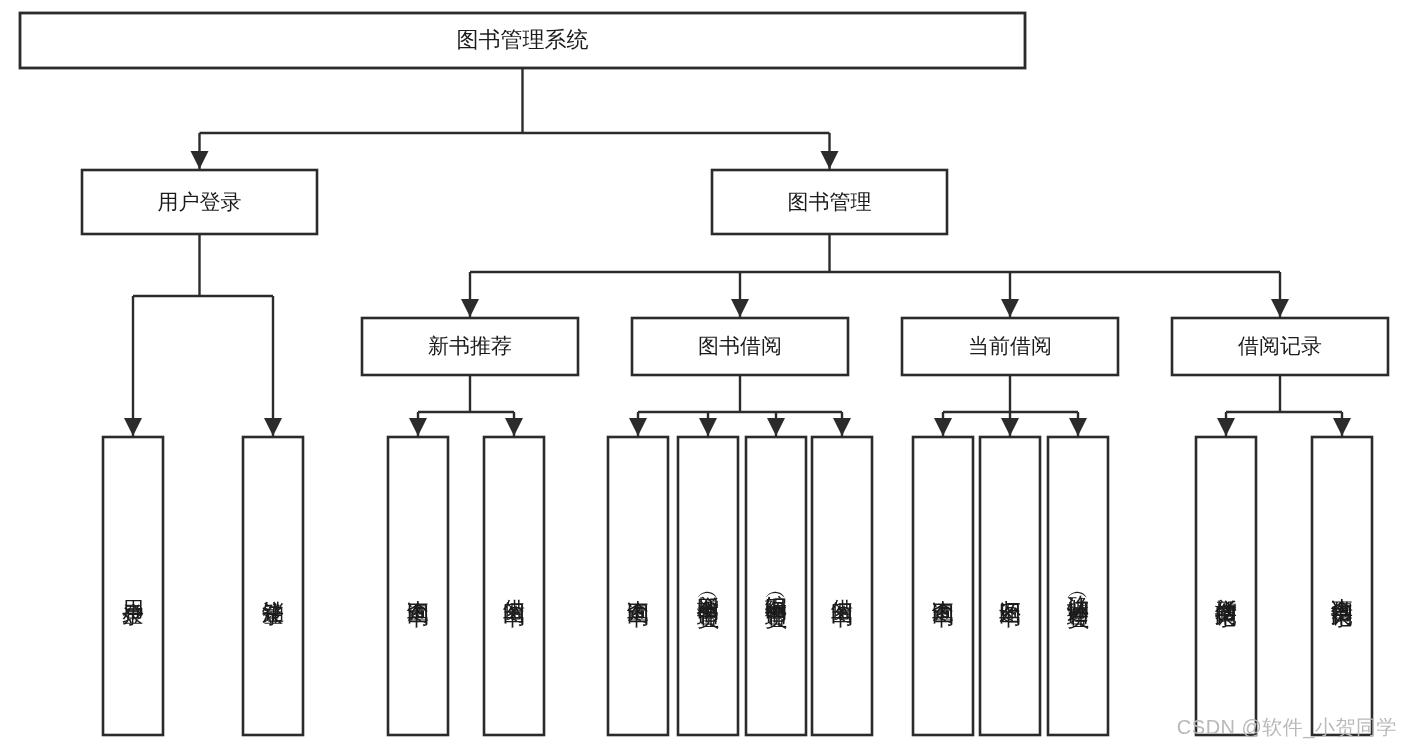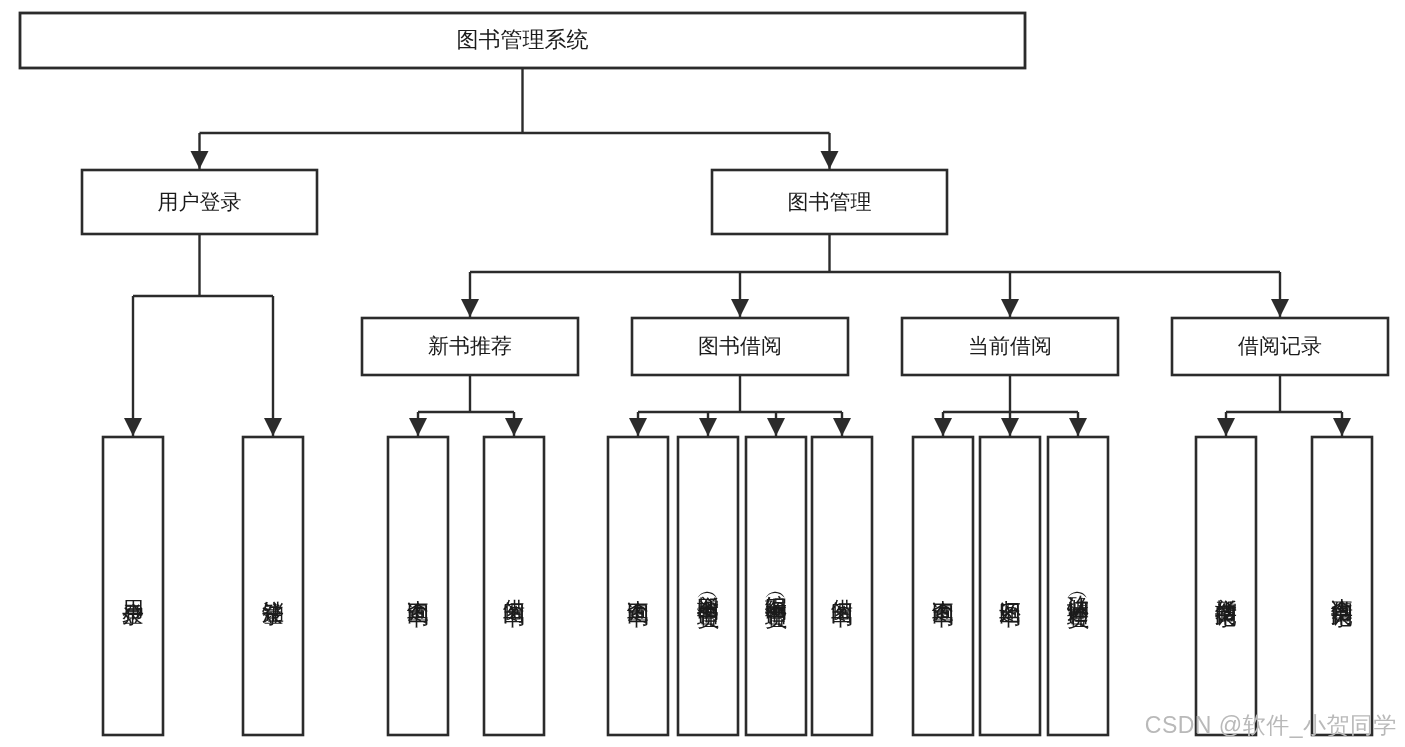--- a/index.html
+++ b/index.html
@@ -70,21 +70,21 @@
     line-height: 1.18;
     letter-spacing: 2px;
     color: #1b1b1b;
     white-space: nowrap;
   }
   .watermark {
     position: absolute;
     right: 8px;
     bottom: 6px;
     font-family: "Liberation Sans", "DejaVu Sans", sans-serif;
-    font-size: 23px;
+    font-size: 20px;
     color: #b9b9b9;
     letter-spacing: 0.5px;
     user-select: none;
   }
 </style>
 </head>
 <body>
 
 <div id="canvas">
 

